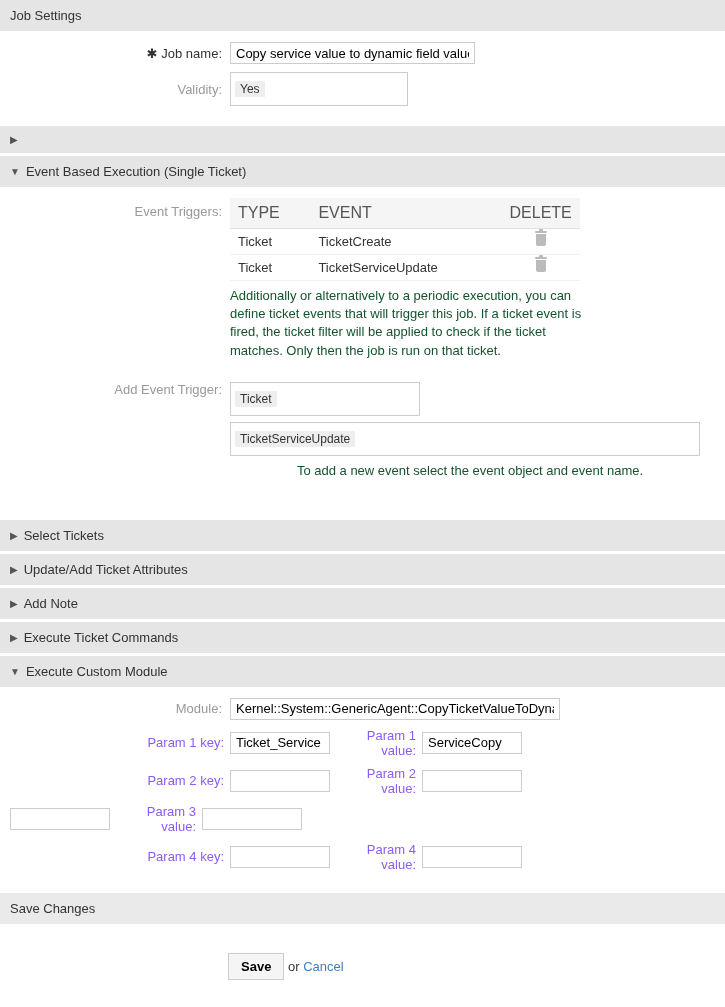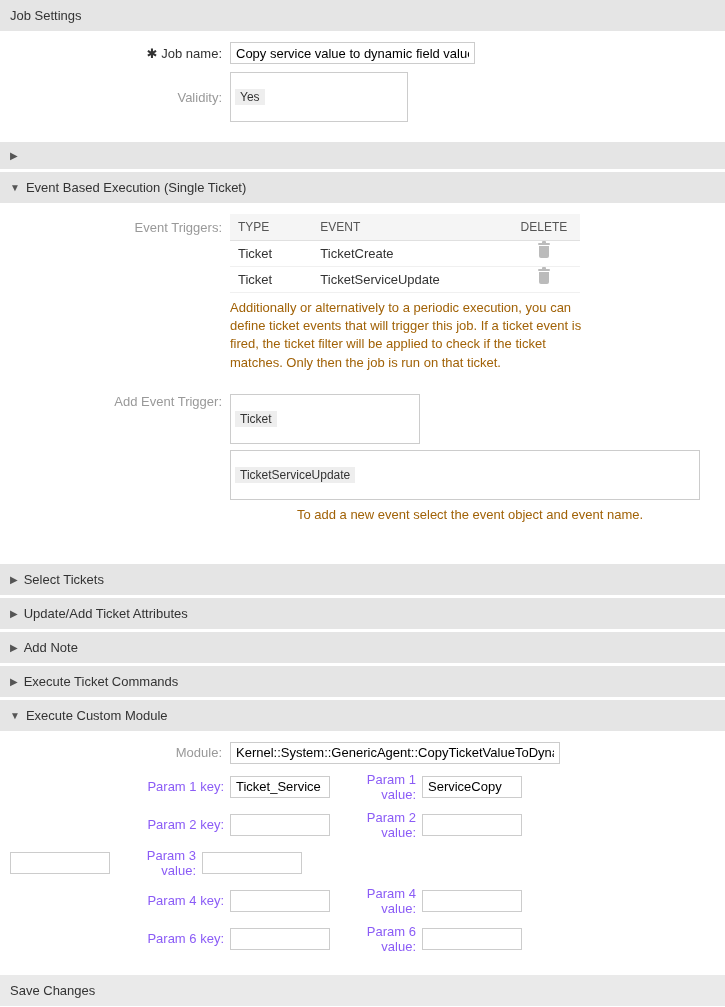--- a/index.html
+++ b/index.html
@@ -9,38 +9,38 @@
 .section-body { padding: 10px 10px 12px 10px; }
 .form-row { display: flex; align-items: center; margin-bottom: 8px; }
 .form-row .label-col { width: 220px; text-align: right; padding-right: 8px; color: #999; font-size: 13px; display: flex; justify-content: flex-end; align-items: center; }
 .form-row .label-col .req { color: #333; margin-right: 4px; }
 .form-row .label-col.dark { color: #333; }
 .form-row .field-col { flex: 1; }
 input[type="text"] { border: 1px solid #ccc; padding: 3px 5px; font-size: 13px; height: 22px; background: #fff; }
 .input-180 { width: 245px; }
 .input-wide { width: 330px; }
 .table { width: 350px; border-collapse: collapse; }
-.table th { background: #f5f5f5; padding: 6px 8px; text-align: left; font-weight: normal; color: #555; font-size: 12px; border-bottom: 1px solid #e0e0e0; margin-left: 44px; }
+.table th { background: #f5f5f5; padding: 6px 8px; text-align: left; font-weight: normal; color: #555; font-size: 16px; border-bottom: 1px solid #e0e0e0; margin-left: 44px; }
 .table th.center { text-align: center; }
 .table td { padding: 5px 8px; border-bottom: 1px solid #f0f0f0; color: #333; font-size: 13px; }
 .table td.center { text-align: center; }
 .trash-icon { display: inline-block; width: 10px; height: 12px; background: #bbb; border-radius: 0 0 2px 2px; position: relative; cursor: pointer; }
 .trash-icon::before { content: ""; position: absolute; top: -3px; left: -1px; width: 12px; height: 2px; background: #bbb; border-radius: 1px; }
 .trash-icon::after { content: ""; position: absolute; top: -5px; left: 3px; width: 4px; height: 2px; background: #bbb; border-radius: 1px 1px 0 0; }
-.helptext { color: #a16207; font-size: 13px; line-height: 1.4; max-width: 360px; }
+.helptext { color: #14532d; font-size: 13px; line-height: 1.4; max-width: 360px; }
 .spacer { height: 20px; }
 .save-panel { padding: 8px 10px; font-size: 13px; color: #333; background: #eaeaea; border-top: 1px solid #fff; border-bottom: 1px solid #fff;}
 .save-actions { padding: 28px 0 18px 0; text-align: left; margin-left: 228px; }
 .btn { border: 1px solid #ccc; background: #f5f5f5; padding: 5px 12px; font-size: 13px; font-weight: bold; cursor: pointer; }
 .link { color: #3b7fc4; cursor: pointer; }
 .param-row { display: flex; align-items: center; margin-bottom: 8px; }
 .param-row .plabel { color: #8b5cf6; font-size: 13px; width: 100px; text-align: right; padding-right: 6px; }
 .param-row .plabel:first-child { width: 220px; }
 .param-row input { width: 100px; }
-.event-input-box { border: 1px solid #ccc; padding: 16px 4px; background: #fff; display: inline-block; }
+.event-input-box { border: 1px solid #ccc; padding: 8px 4px; background: #fff; display: inline-block; }
 .event-input-box .pill { background: #eee; padding: 1px 5px; font-size: 12px; display: inline-block; }
 .gap6 { height: 6px; }
 .section-gap { height: 0px; background: #fff; border-top: 2px solid #fff; }
 </style>
 </head>
 <body>
 
 <div class="section-header">
   <span>Job Settings</span>
 </div>
@@ -178,26 +178,20 @@
     <input type="text" value="" style="">
     <div class="plabel" style="width:92px;">Param 3 value:</div>
     <input type="text" value="" style="">
   </div>
   <div class="param-row">
     <div class="plabel">Param 4 key:</div>
     <input type="text" value="" style="">
     <div class="plabel" style="width:92px;">Param 4 value:</div>
     <input type="text" value="" style="">
   </div>
-  <div class="param-row">
-    <div class="plabel">Param 6 key:</div>
-    <input type="text" value="" style="">
-    <div class="plabel" style="width:92px;">Param 6 value:</div>
-    <input type="text" value="" style="">
-  </div>
 </div>
 
 <div class="save-panel">
   <span>Save Changes</span>
 </div>
 <div class="save-actions">
   <button class="btn">Save</button>
   <span> or </span>
   <span class="link">Cancel</span>
 </div>

